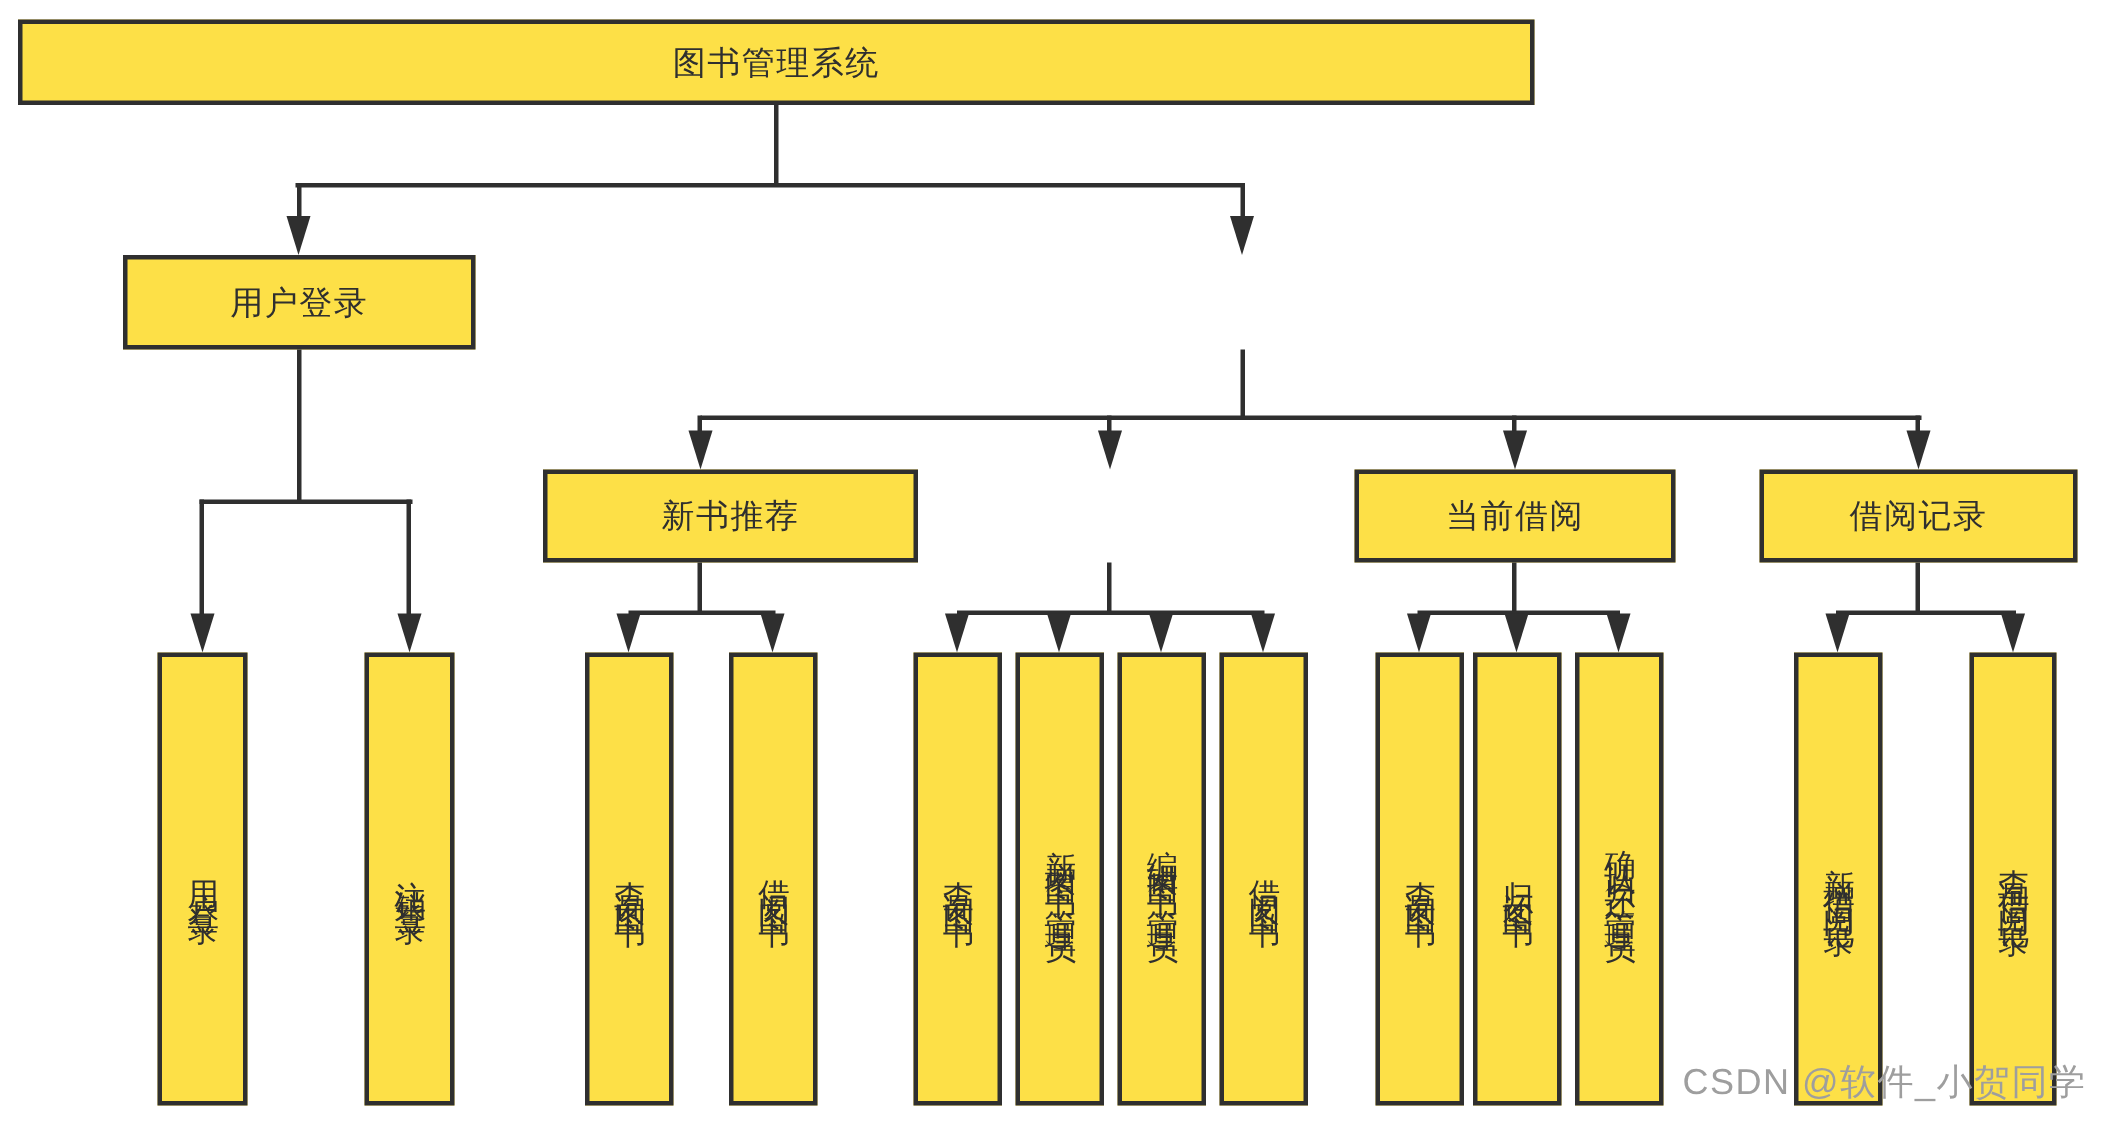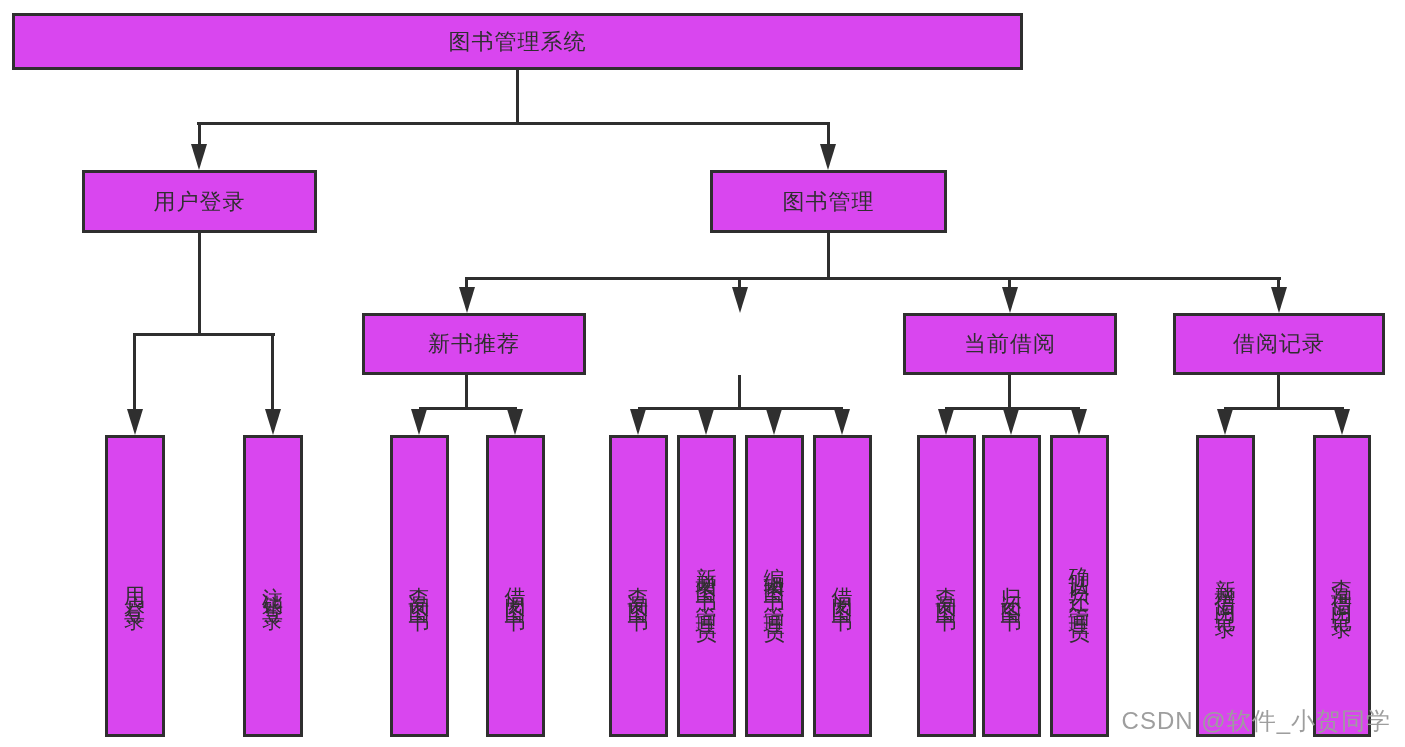--- a/index.html
+++ b/index.html
@@ -8,21 +8,21 @@
     width:1405px;height:747px;
     background:#ffffff;
     font-family:"Liberation Sans","DejaVu Sans",sans-serif;
     color:#2f2f2f;
     overflow:hidden;
   }
   .box{
     position:absolute;
     box-sizing:border-box;
     border:3px solid #2f2f2f;
-    background:#d946ef;
+    background:#fde047;
     display:flex;
     align-items:center;
     justify-content:center;
   }
   .box.h span{
     font-size:22px;
     letter-spacing:1px;
     white-space:nowrap;
   }
   .box.v span{
@@ -56,25 +56,22 @@
 
 <div class="stage">
 
   <div class="box h" style="left:12px;top:13px;width:1011px;height:57px;">
     <span>图书管理系统</span>
   </div>
 
   <div class="box h" style="left:82px;top:170px;width:235px;height:63px;">
     <span>用户登录</span>
   </div>
-  <div class="box h" style="left:710px;top:170px;width:237px;height:63px;">
-    <span>图书管理</span>
-  </div>
 
-  <div class="box h" style="left:362px;top:313px;width:224px;height:62px;">
+  <div class="box h" style="left:362px;top:313px;width:250px;height:62px;">
     <span>新书推荐</span>
   </div>
   <div class="box h" style="left:903px;top:313px;width:214px;height:62px;">
     <span>当前借阅</span>
   </div>
   <div class="box h" style="left:1173px;top:313px;width:212px;height:62px;">
     <span>借阅记录</span>
   </div>
 
   <div class="box v" style="left:105px;top:435px;width:60px;height:302px;">

